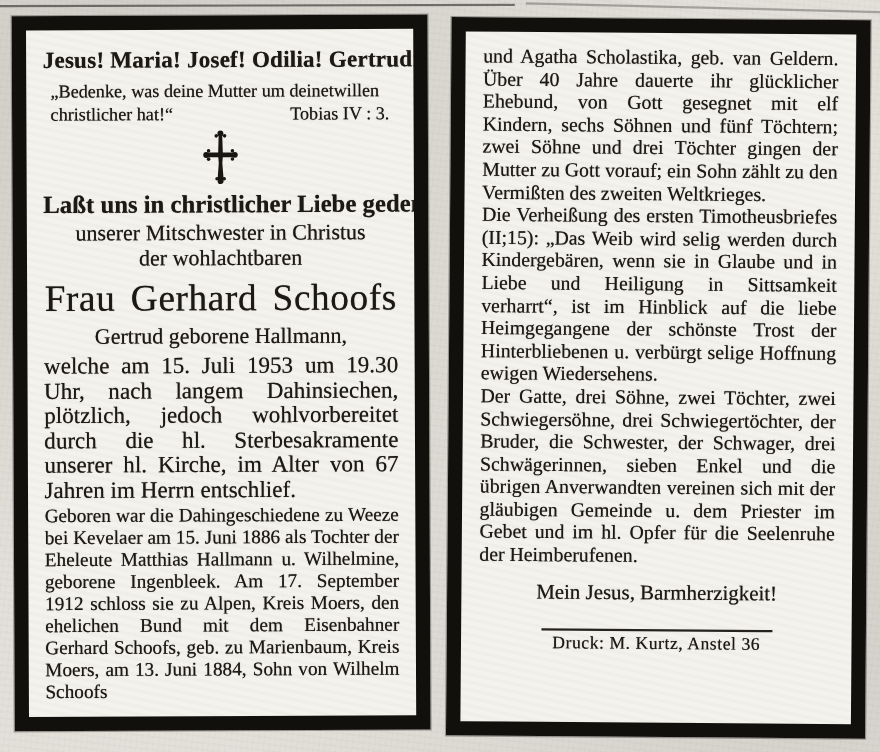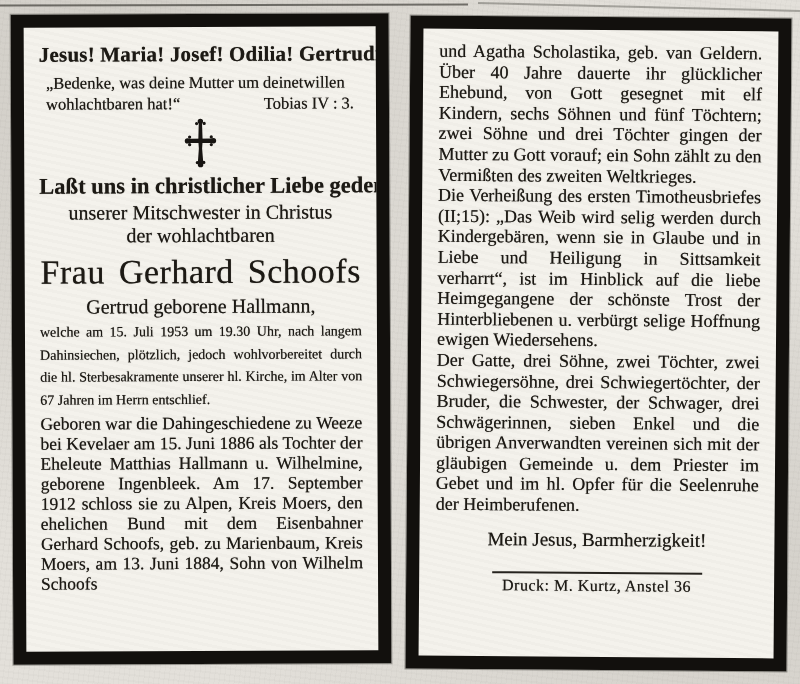--- a/index.html
+++ b/index.html
@@ -55,21 +55,21 @@
   .call3 { font-size: 20px; line-height: 23px; text-align: center; }
 
   .name {
     font-size: 34px; line-height: 38px; text-align: center;
     margin-top: 6px; word-spacing: 5px; letter-spacing: 0.5px;
     white-space: nowrap;
   }
   .subname { font-size: 20px; line-height: 24px; text-align: center; margin-top: 3px; }
 
   .para { text-align: justify; }
-  .p-left1 { font-size: 14px; line-height: 22.5px; margin-top: 3px; }
+  .p-left1 { font-size: 21px; line-height: 22.5px; margin-top: 3px; }
   .p-left2 { font-size: 17.5px; line-height: 20px;   margin-top: 2px; }
 
   .p-right { font-size: 18px; line-height: 20.6px; margin: 0; }
   .prayer  { font-size: 19px; line-height: 24px; text-align: center; margin-top: 12px; }
   .imprint-wrap { text-align: center; margin-top: 20px; }
   .imprint {
     display: inline-block;
     border-top: 2px solid #26231e;
     padding: 3px 6px 0 6px;
     min-width: 198px;
@@ -82,21 +82,21 @@
 <div class="scan-bg"></div>
 <div class="scan-line l1"></div>
 <div class="scan-line l2"></div>
 
 <div class="page page-left ink">
   <div class="invocation">Jesus! Maria! Josef! Odilia! Gertrudis!</div>
 
   <div class="quote">
     <div>„Bedenke, was deine Mutter um deinetwillen</div>
     <div class="quote-row">
-      <span>wohlachtbaren hat!“</span>
+      <span>christlicher hat!“</span>
       <span>Tobias IV : 3.</span>
     </div>
   </div>
 
   <div class="cross-wrap">
     <svg viewBox="0 0 64 96" xmlns="http://www.w3.org/2000/svg" aria-hidden="true">
       <g fill="#181512">
         <circle cx="32" cy="8" r="5"></circle>
           <circle cx="25" cy="12" r="3"></circle>
           <circle cx="39" cy="12" r="3"></circle>

